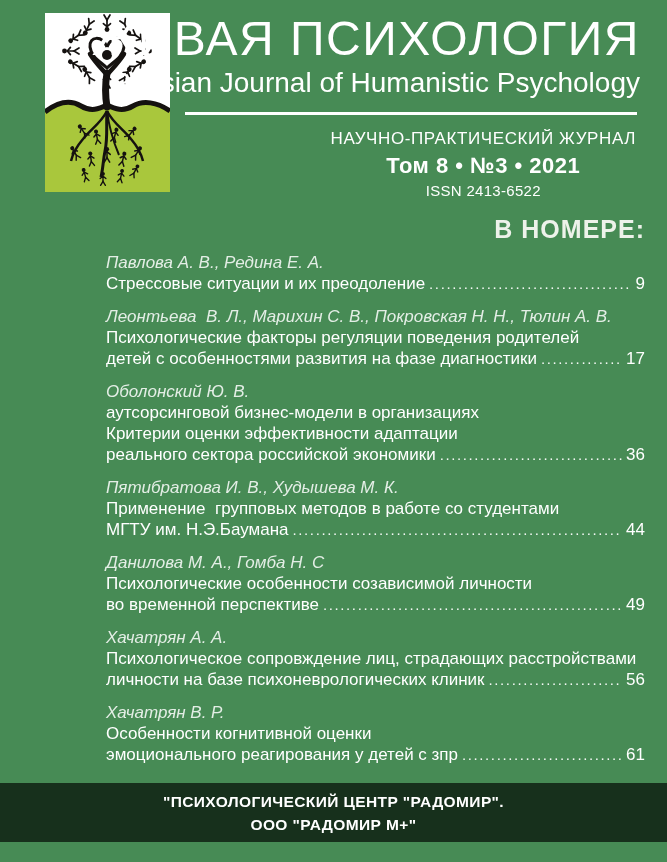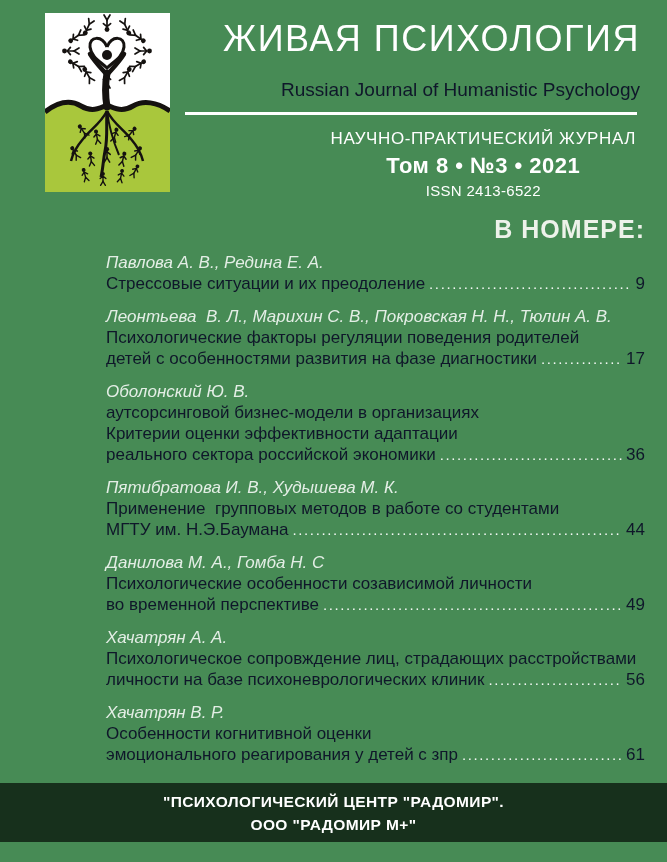--- a/index.html
+++ b/index.html
@@ -15,26 +15,26 @@
 
   
   .logo-box {
     position:absolute; left:45px; top:13px; width:125px; height:179px;
     background:#fff;
   }
   .header-text {
     position:absolute; top:15px; right:27px; text-align:right;
   }
   .journal-title {
-    font-size:36px; line-height:48px; letter-spacing:1.5px;
+    font-size:48px; line-height:48px; letter-spacing:1.5px;
     font-weight:400; color:#fff; white-space:nowrap;
   }
   .journal-subtitle {
-    font-size:19px; line-height:30px; margin-top:12px;
-    font-weight:400; color:#0f172a; white-space:nowrap;
+    font-size:28px; line-height:30px; margin-top:5px;
+    font-weight:400; color:#ffffff; white-space:nowrap;
   }
   .header-divider {
     position:absolute; top:112px; left:185px; width:452px; height:3px;
     background:#fff;
   }
   .header-meta {
     position:absolute; top:126px; right:31px; text-align:center;
   }
   .journal-type {
     font-size:17px; line-height:25px; letter-spacing:0.6px; white-space:nowrap;
@@ -52,21 +52,21 @@
   }
   .toc-heading {
     font-size:25px; line-height:26px; letter-spacing:1px;
     color:#edf2ea; margin:0 0 10px 20px; font-weight:700;text-align:right;
   }
   .toc-entry { margin-bottom:12px; }
   .toc-authors {
     font-style:italic; color:rgba(255,255,255,0.85);
     font-size:17px; line-height:21px; white-space:pre;
   }
-  .toc-line { font-size:17px; line-height:21px; color:#0f172a; white-space:pre; }
+  .toc-line { font-size:17px; line-height:21px; color:#ffffff; white-space:pre; }
   .toc-lastline { display:flex; align-items:baseline; }
   .toc-title-text { flex:0 0 auto; white-space:pre; }
   .toc-dots {
     flex:1 1 auto; min-width:0; overflow:hidden; white-space:nowrap;
     margin:0 4px; letter-spacing:1.6px; font-size:15px;
     color:rgba(255,255,255,0.95);
   }
   .toc-dots::after {
     content:"......................................................................................................................................................................";
   }

